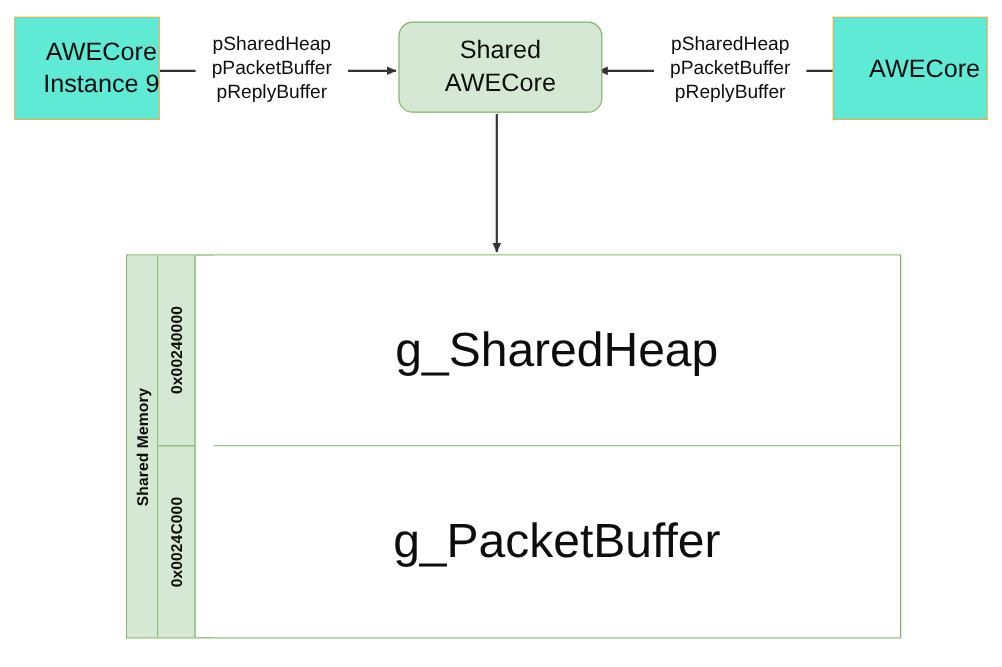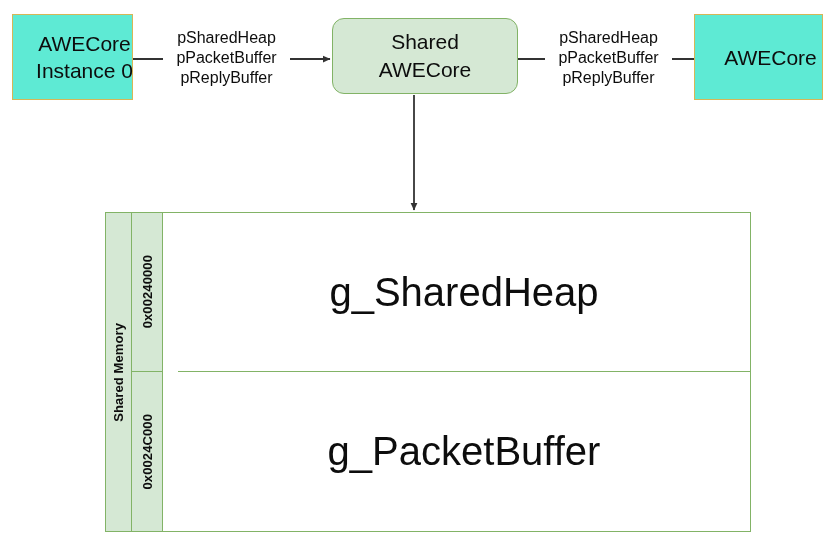--- a/index.html
+++ b/index.html
@@ -37,21 +37,21 @@
     padding-left: 24px;
   }
   #instance0 { left: 12px;  top: 14px; width: 121px; height: 86px; }
   #instance1 { left: 694px; top: 14px; width: 129px; height: 86px; }
 
   
   #shared-memory-box {
     position: absolute;
     left: 332px;
     top: 18px;
-    width: 186px;
+    width: 170px;
     height: 76px;
     box-sizing: border-box;
     background: #d5e8d4;
     border: 1.6px solid #82b366;
     border-radius: 12px;
     display: flex;
     flex-direction: column;
     align-items: center;
     justify-content: center;
     font-size: 21px;
@@ -164,21 +164,21 @@
 
     <line x1="133" y1="59" x2="330" y2="59" stroke="#333333" stroke-width="1.8" marker-end="url(#arrowhead)"></line>
 
     <line x1="694" y1="59" x2="499" y2="59" stroke="#333333" stroke-width="1.8" marker-end="url(#arrowhead)"></line>
 
     <line x1="414" y1="95" x2="414" y2="210" stroke="#333333" stroke-width="1.8" marker-end="url(#arrowhead)"></line>
   </svg>
 
   <div class="instance-box" id="instance0">
     <span>AWECore</span>
-    <span>Instance 0</span>
+    <span>Instance 9</span>
   </div>
 
   <div class="instance-box" id="instance1">
     <span>AWECore</span>
   </div>
 
   <div id="shared-memory-box">
     <span>Shared</span>
     <span>AWECore</span>
   </div>

